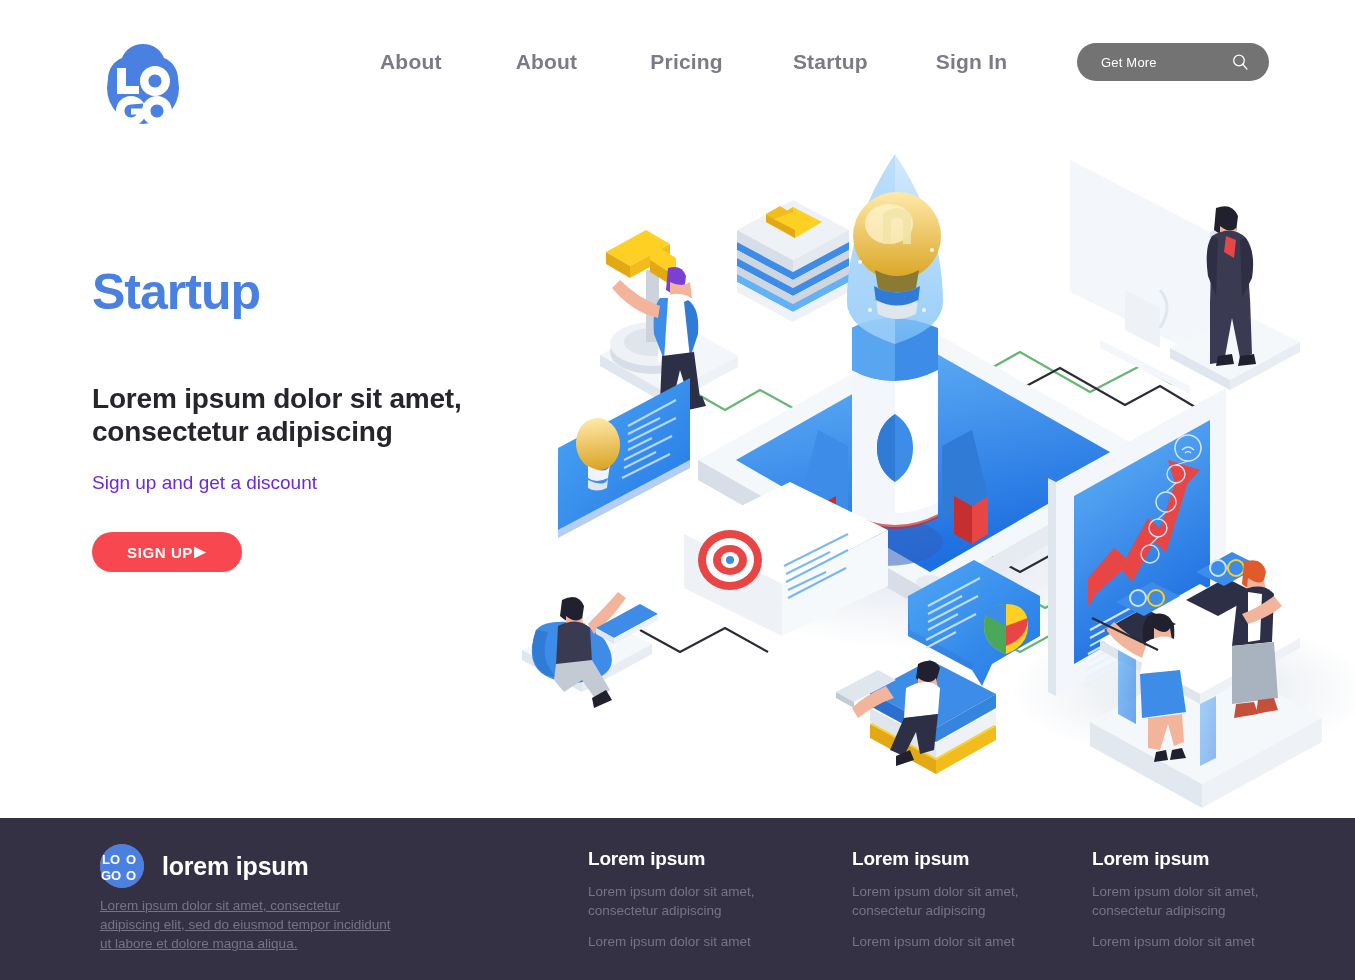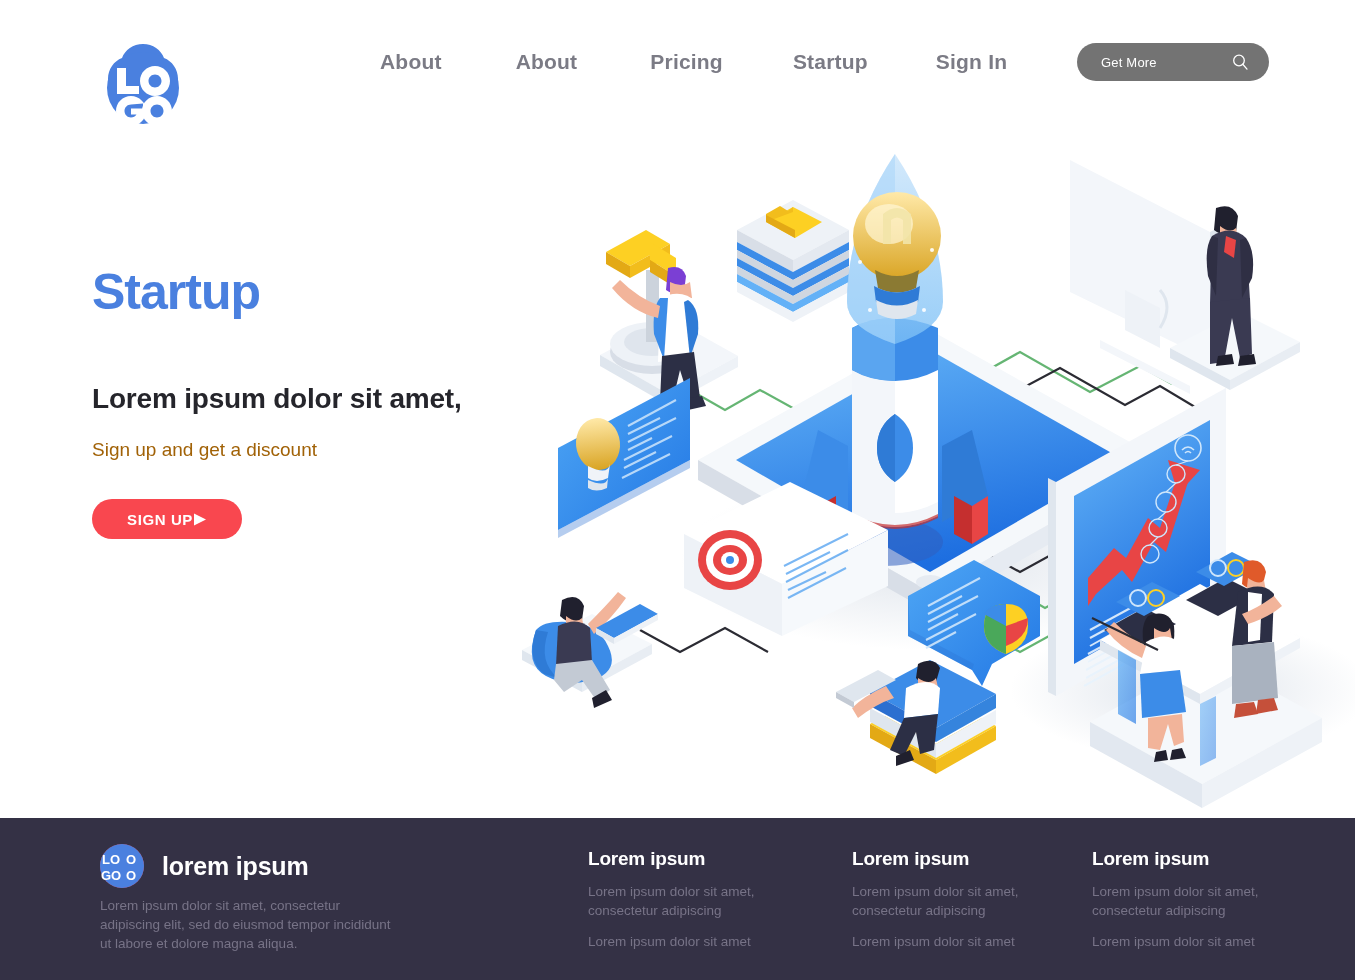--- a/index.html
+++ b/index.html
@@ -47,21 +47,21 @@
   .hero-left { position:absolute; left:92px; top:250px; width:470px; }
   .hero-title {
     color:#4a80df; font-size:50px; font-weight:700; line-height:84px;
     letter-spacing:-1px;
   }
   .hero-sub {
     margin-top:48px; color:#25252b; font-size:28px; font-weight:700;
     line-height:33px; letter-spacing:-.2px;
   }
   .hero-note {
-    margin-top:24px; color:#a16207; font-size:19px; font-weight:400;
+    margin-top:24px; color:#6d28d9; font-size:19px; font-weight:400;
   }
   .signup-btn {
     margin-top:38px; width:150px; height:40px; border-radius:20px;
     background:#f9474f; border:none; cursor:pointer;
     display:flex; align-items:center; justify-content:center; gap:0;
   }
   .signup-label { color:#fff; font-size:15px; font-weight:700; letter-spacing:.6px; }
 
   
   .illus { position:absolute; left:500px; top:130px; width:855px; height:690px; }
@@ -72,21 +72,21 @@
     position:absolute; left:0; top:818px; width:1355px; height:162px;
     background:#343145;
   }
   .f-brand { position:absolute; left:100px; top:26px; display:flex; align-items:center; gap:18px; }
   .f-logo { width:44px; height:44px; border-radius:50%; background:#ef4444;
             display:flex; align-items:center; justify-content:center; }
   .f-logo svg { display:block; }
   .f-brand-name { color:#ffffff; font-size:25px; font-weight:700; letter-spacing:-.2px; }
   .f-about {
     position:absolute; left:100px; top:78px; width:300px;
-    color:#777387; font-size:13.5px; line-height:19px;
+    color:#777387; font-size:13.5px; line-height:19px;text-decoration:underline;
   }
   .f-col { position:absolute; top:30px; width:230px; }
   .f-col-1 { left:588px; } .f-col-2 { left:852px; } .f-col-3 { left:1092px; }
   .f-col-title { color:#ffffff; font-size:19px; font-weight:700; letter-spacing:-.2px; }
   .f-link {
     display:block; margin-top:12px; color:#777387; font-size:13.5px;
     line-height:19px; text-decoration:none; cursor:pointer;
   }
 </style>
 </head>
@@ -125,20 +125,21 @@
     </svg>
   </button>
 </div>
 
 <div class="hero-left">
   <h1 class="hero-title">
     <span>Startup</span><br>
   </h1>
   <h2 class="hero-sub">
     <span>Lorem ipsum dolor sit amet,</span><br>
+    <span>consectetur adipiscing</span>
   </h2>
   <p class="hero-note">Sign up and get a discount</p>
   <button class="signup-btn">
     <span class="signup-label">SIGN UP</span>
     <svg width="14" height="15" viewBox="0 0 14 15">
       <path d="M1 1.5 L13 7.5 L1 13.5 Z" fill="#ffffff"></path>
     </svg>
   </button>
 </div>
 

